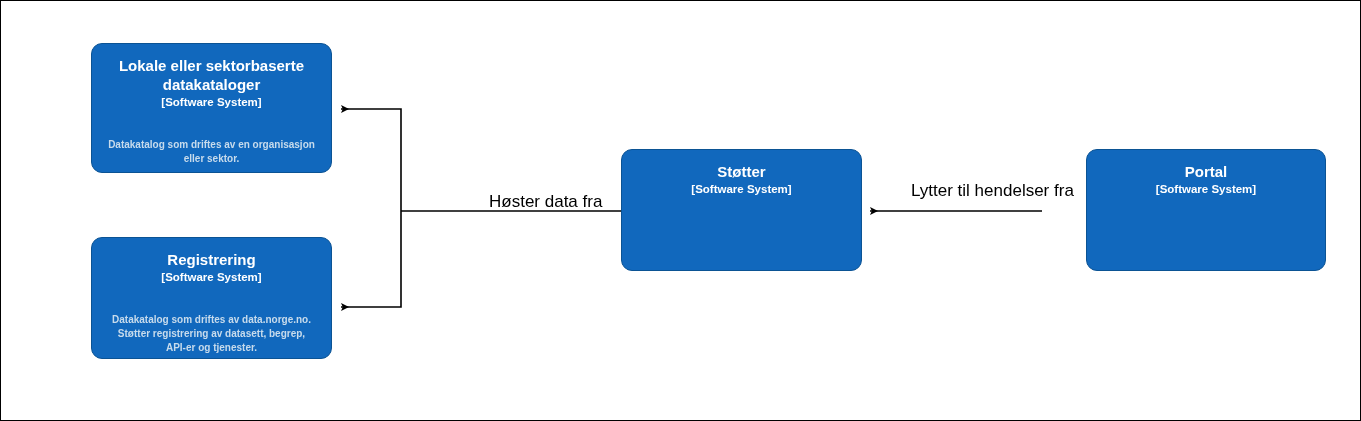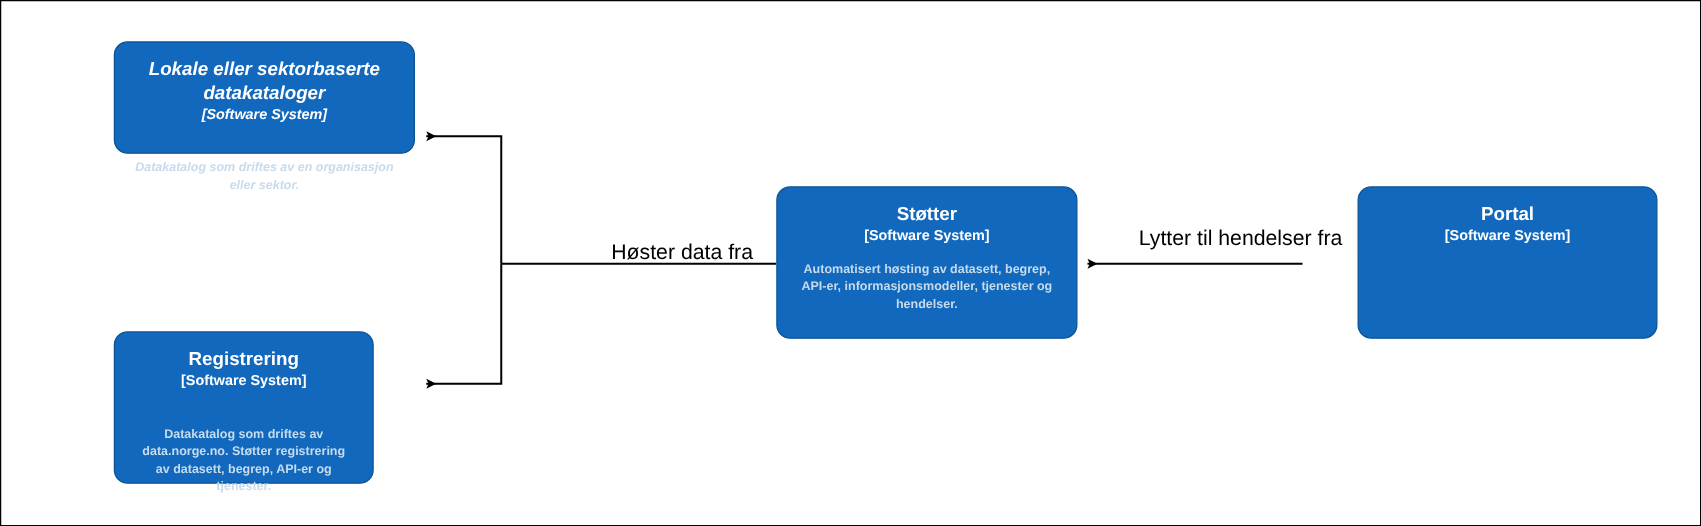--- a/index.html
+++ b/index.html
@@ -57,29 +57,28 @@
   .node-desc {
     font-size: 10px;
     font-weight: bold;
     line-height: 14px;
     color: #c7dbec;
     margin-top: 28px;
     padding: 0 6px;
   }
   #node-lokale {
     left: 90px;
-    top: 32px;
+    top: 42px;
     width: 241px;
-    height: 90px;
-    font-style: italic;
+    height: 130px;
   }
   #node-registrering {
     left: 90px;
-    top: 264px;
-    width: 208px;
+    top: 236px;
+    width: 241px;
     height: 122px;
   }
   #node-hosting {
     left: 620px;
     top: 148px;
     width: 241px;
     height: 122px;
   }
   #node-portal {
     left: 1041px;
@@ -141,21 +140,20 @@
 
   <div class="node" id="node-registrering">
     <div class="node-title">Registrering</div>
     <div class="node-type">[Software System]</div>
     <div class="node-desc">Datakatalog som driftes av data.norge.no. Støtter registrering av datasett, begrep, API-er og tjenester.</div>
   </div>
 
   <div class="node" id="node-hosting">
     <div class="node-title">Støtter</div>
     <div class="node-type">[Software System]</div>
-    <div class="node-desc">Automatisert høsting av datasett, begrep, API-er, informasjonsmodeller, tjenester og hendelser.</div>
   </div>
 
   <div class="node" id="node-portal">
     <div class="node-title">Portal</div>
     <div class="node-type">[Software System]</div>
   </div>
 
   <div class="edge-label" id="edge-label-hoster">Høster data fra</div>
 
   <div class="edge-label" id="edge-label-lytter">Lytter til hendelser fra</div>

